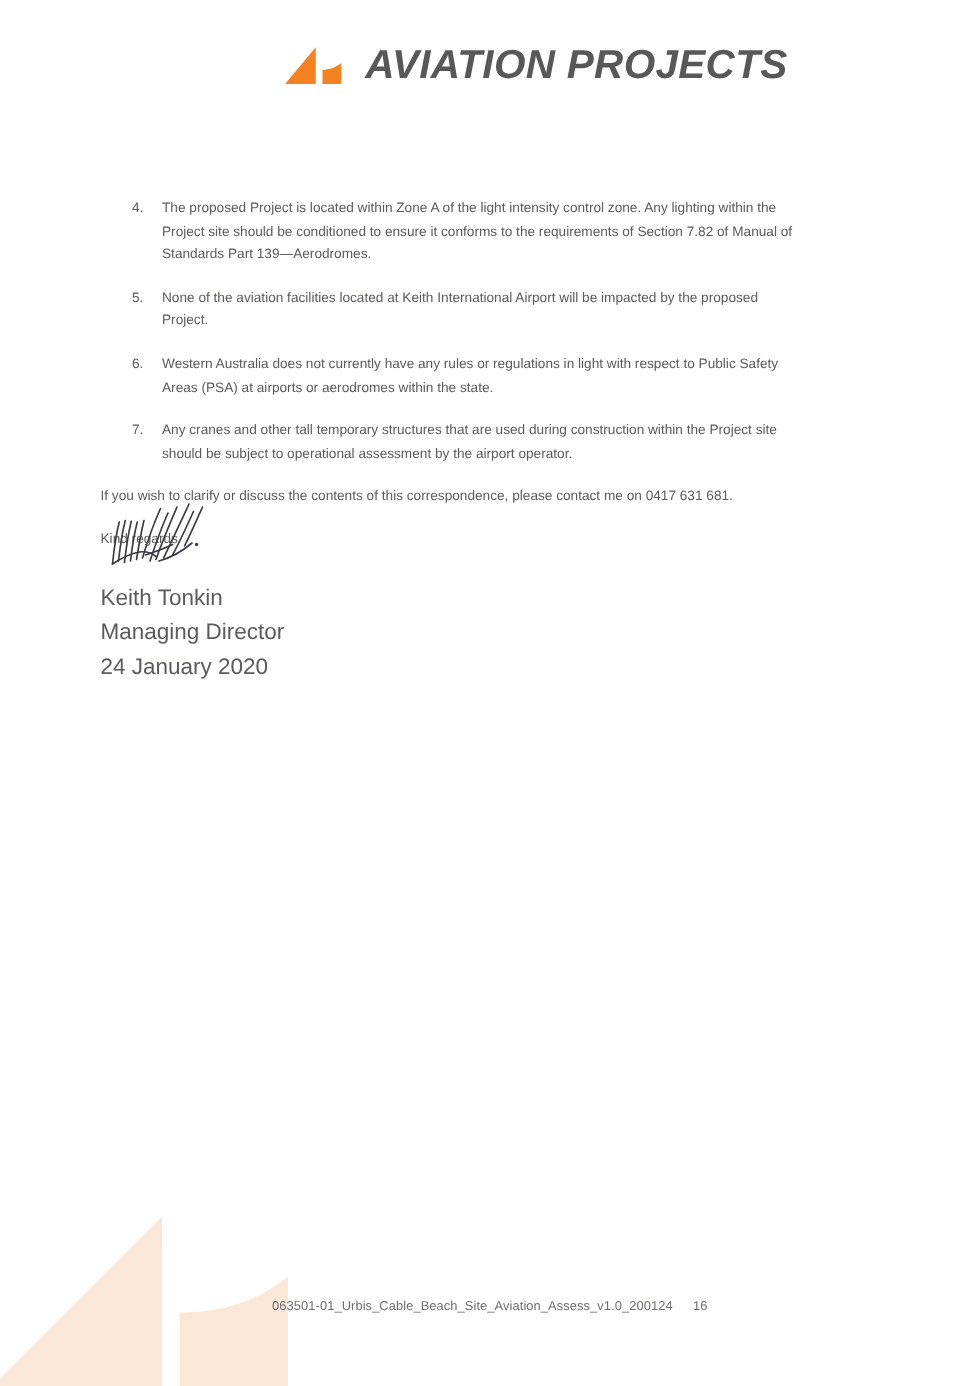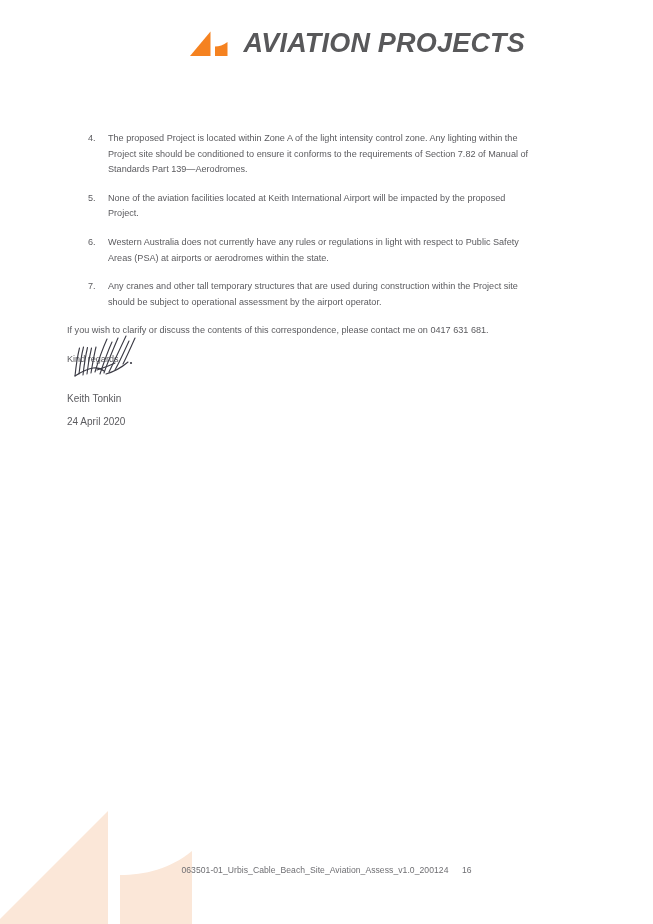--- a/index.html
+++ b/index.html
@@ -73,21 +73,21 @@
     margin-bottom: 0;
   }
 
   
   #signature-block {
     position: absolute;
     left: 67px;
     top: 332px;
     width: 300px;
     color: #5b5b5f;
-    font-size: 10px;
+    font-size: 15px;
     line-height: 15.6px;
   }
   #signature-mark {
     display: block;
     width: 70px;
     height: 48px;
     margin-left: 4px;
     margin-bottom: 11px;
   }
   .sig-line {
@@ -177,21 +177,22 @@
         <path d="M33 41 C36 32 41 20 47 6"></path>
         <path d="M26 38 C32 36 38 34 44 31"></path>
         <path d="M38 40 C42 32 48 19 55 4"></path>
         <path d="M44 38 C48 31 53 20 58 9"></path>
         <path d="M35 42 C42 40 50 36 57 30"></path>
         <path d="M52 32 C56 24 60 15 64 6"></path>
       </g>
       <circle cx="60" cy="31" r="1.1" fill="#3a3a44"></circle>
     </svg>
     <div class="sig-line">Keith Tonkin</div>
-    <div class="sig-line">24 April 2020</div>
+    <div class="sig-line">Managing Director</div>
+    <div class="sig-line">24 January 2020</div>
   </div>
 
   <svg id="watermark" viewBox="0 0 215 135" aria-hidden="true">
     <path d="M108 22 L108 135 L-5 135 Z" fill="#FBE7D8"></path>
     <path d="M120 135 L120 86 C145 86 170 80 192 62 L192 135 Z" fill="#FBE7D8"></path>
   </svg>
 
   <div id="footer">
     <span id="footer-filename">063501-01_Urbis_Cable_Beach_Site_Aviation_Assess_v1.0_200124</span>
     <span id="footer-pageno">16</span>

